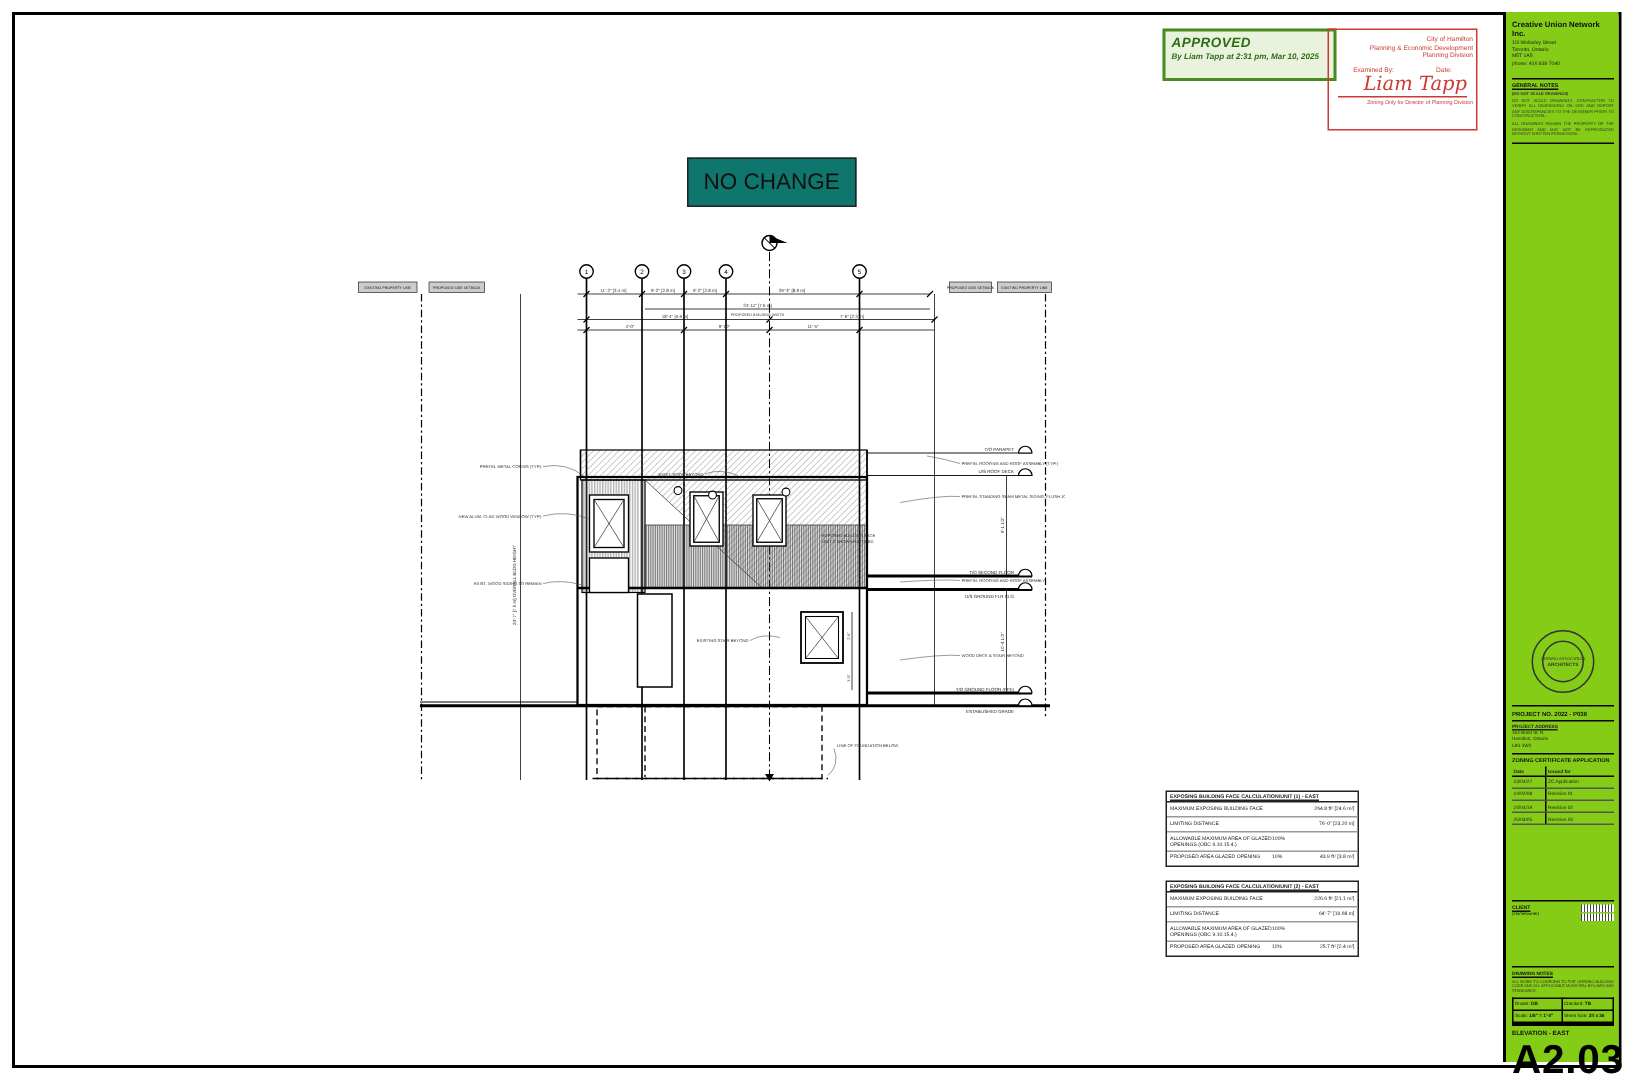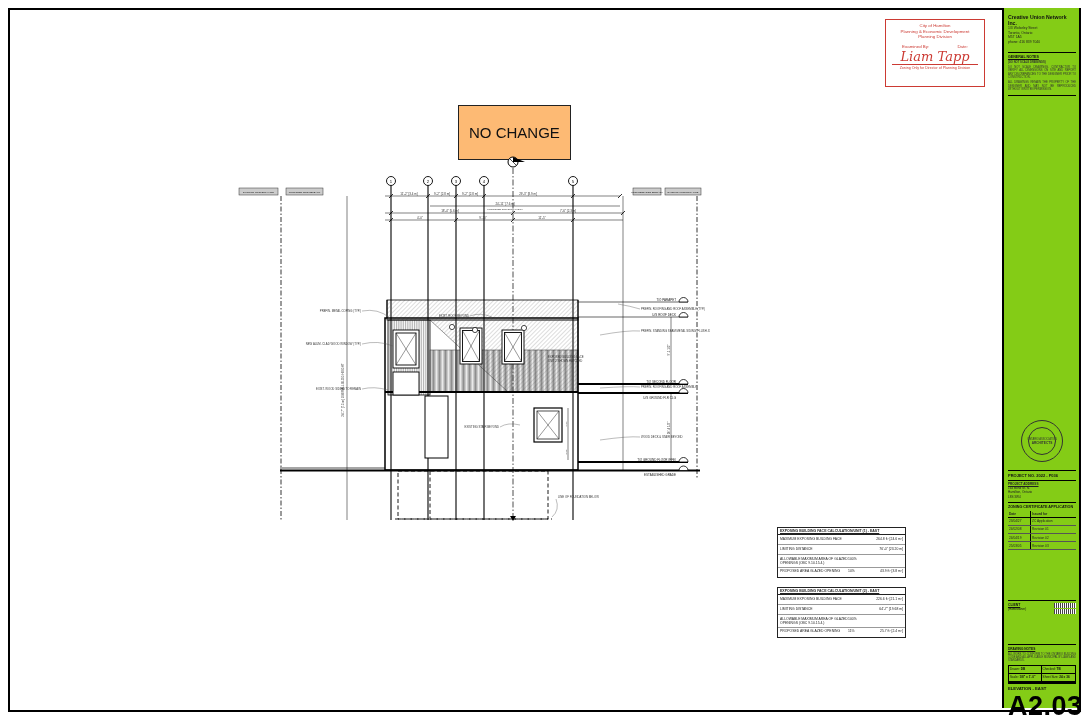--- a/index.html
+++ b/index.html
@@ -6,29 +6,29 @@
   #page{position:relative;width:1088px;height:718px;background:#fff;outline:2px solid #000;overflow:hidden;
         font-family:"Liberation Sans", sans-serif;color:#111;}
   #frame{position:absolute;left:8px;top:8px;width:1069px;height:700px;border:2px solid #000;background:#fff;}
 
   
   .stamp-approved{position:absolute;left:775px;top:19px;width:104px;height:27px;background:#e9f2dd;
     border:2px solid #4a8a22;padding:2px 4px;color:#2f6d14;}
   .stamp-approved .t1{font-size:9px;font-weight:bold;font-style:italic;letter-spacing:.3px;}
   .stamp-approved .t2{font-size:5.4px;font-weight:bold;font-style:italic;margin-top:2px;}
   .stamp-city{position:absolute;left:885px;top:19px;width:94px;height:60px;border:1.5px solid #cc3a33;
-    color:#cc3a33;text-align:center;padding:3px 2px;font-size:4.4px;line-height:1.25;}
+    color:#cc3a33;text-align:right;padding:3px 2px;font-size:4.4px;line-height:1.25;}
   .stamp-city .row{display:flex;justify-content:space-around;margin-top:4px;font-size:4.4px;}
   .stamp-city .sig{font-family:"DejaVu Serif", serif;font-style:italic;font-size:13px;
     border-bottom:.8px solid #cc3a33;margin:1px 4px 1px 4px;line-height:1.1;}
   .stamp-city .foot{font-size:3.6px;}
 
   
-  .nochange{position:absolute;left:458px;top:105px;border:1.6px solid #222;padding:18px 10px;
-    font-size:15px;color:#111;background:#fdba74;}
+  .nochange{position:absolute;left:458px;top:105px;border:1.6px solid #222;padding:7px 10px;
+    font-size:15px;color:#111;background:#0f766e;}
 
   
   .calc{position:absolute;width:127px;border:1px solid #222;background:#fff;font-size:3.4px;color:#222;}
   .calc .hd{font-weight:bold;border-bottom:1.6px solid #222;padding:1px 2px;font-size:3.5px;
     text-decoration:underline;}
   .calc .r{display:flex;align-items:flex-start;border-bottom:.5px solid #999;padding:1.6px 2px;min-height:6px;}
   .calc .r:last-child{border-bottom:none;}
   .calc .lab{width:68px;}
   .calc .pct{width:22px;text-align:left;}
   .calc .val{flex:1;text-align:right;}
@@ -58,20 +58,24 @@
   .sheettitle{font-size:4.2px;font-weight:bold;color:#111;}
 
   svg text{font-family:"Liberation Sans", sans-serif;}
 </style>
 </head>
 <body>
 
 <div id="page">
   <div id="frame"></div>
 
+  <div class="stamp-approved">
+    <div class="t1">APPROVED</div>
+    <div class="t2">By Liam Tapp at 2:31 pm, Mar 10, 2025</div>
+  </div>
 
   <div class="stamp-city">
     <div>City of Hamilton</div>
     <div>Planning &amp; Economic Development</div>
     <div>Planning Division</div>
     <div class="row">
       <span>Examined By:</span>
       <span>Date:</span>
     </div>
     <div class="sig">Liam Tapp</div>

